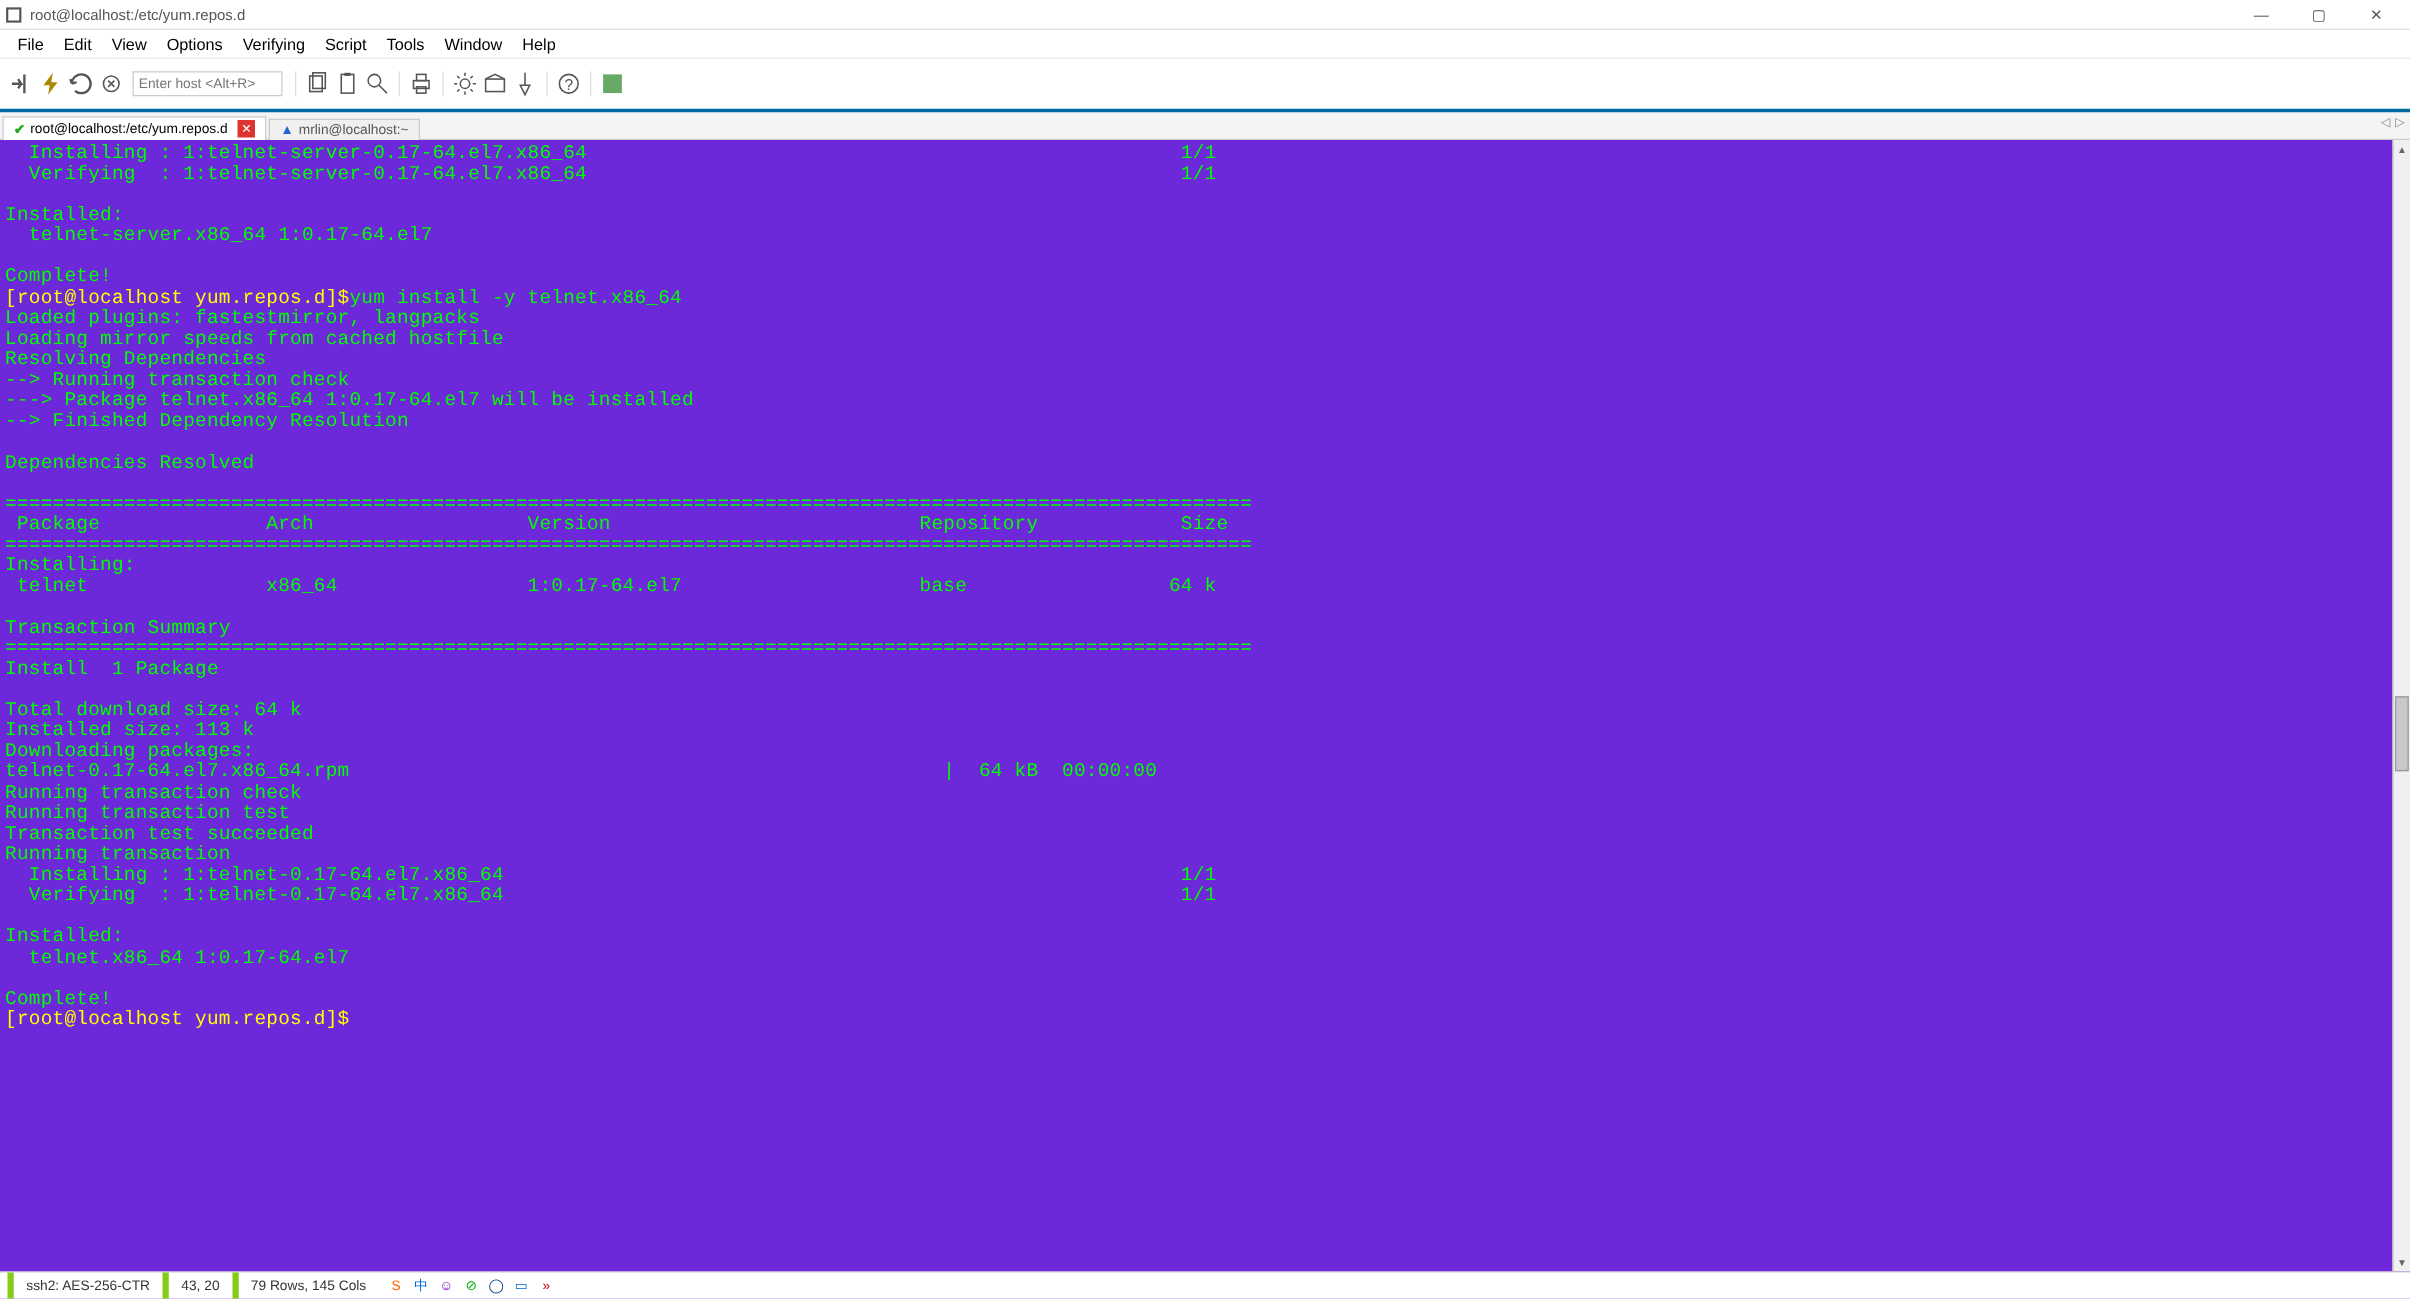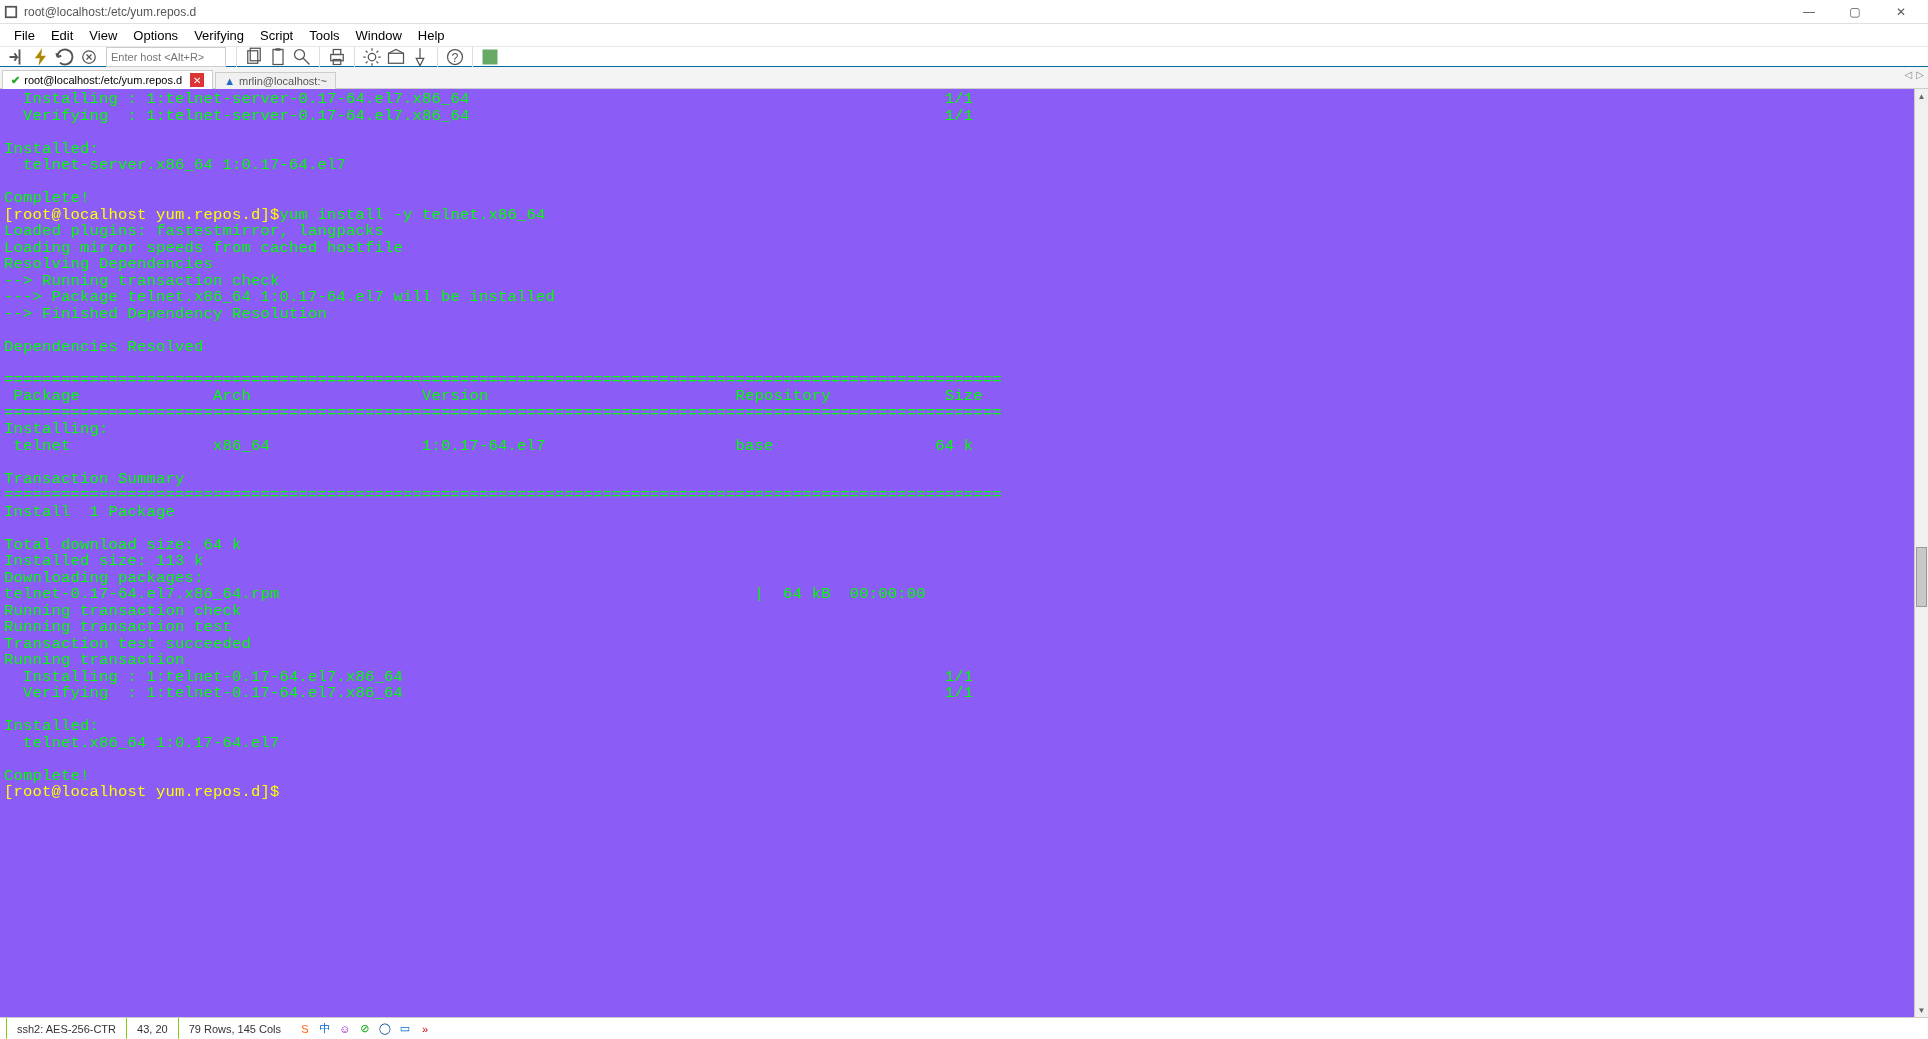--- a/index.html
+++ b/index.html
@@ -36,26 +36,26 @@
   align-items:center;
   padding: 0 6px;
   font-size: 13px;
   color:#000;
 }
 .menubar .menu-item {
   padding: 2px 8px;
   cursor: default;
 }
 .toolbar {
-  height: 21px;
+  height: 44px;
   display:flex;
   align-items:center;
   padding: 0 6px;
   border-top: 1px solid #e8e8e8;
-  border-bottom: 1px solid #0369a1;
+  border-bottom: 3px solid #0369a1;
   gap: 2px;
 }
 .toolbar .tbtn {
   width: 22px; height: 22px; display:flex; align-items:center; justify-content:center;
   color:#555; border:1px solid transparent;
 }
 .toolbar .host-input {
   width: 120px;
   height: 20px;
   border: 1px solid #ccc;
@@ -94,21 +94,21 @@
   margin-right: 2px;
 }
 .tab.inactive { background:#f0f0f0; color:#555; }
 .tab .tab-check { color:#2a2; font-weight:bold; }
 .tab .tab-warn  { color:#26c; }
 .tab .tab-close { width:14px; height:14px; background:#d33; color:#fff; font-size:10px; display:flex;align-items:center;justify-content:center;margin-left:4px;}
 .tab-arrows { position:absolute; right:4px; top:2px; display:flex; gap:4px; color:#888; font-size:10px;}
 .terminal-wrap {
   flex:1;
   position:relative;
-  background:#8b5cf6;
+  background:#6d28d9;
   overflow:hidden;
 }
 .terminal {
   position:absolute;
   left:0; right:14px; top:0; bottom:0;
   font-family: "LetterGothicStd", "Courier New", monospace;
   font-size: 15.5px;
   line-height: 16.5px;
   color: #00ff00;
   white-space: pre;
@@ -132,21 +132,21 @@
 .statusbar {
   height: 22px;
   border-top:1px solid #ccc;
   display:flex;
   align-items:center;
   font-size:11px;
   color:#333;
   padding: 0 6px;
 }
 .statusbar .st-left { flex:1; }
-.statusbar .st-cell { padding: 0 10px; border-left:1px solid #84cc16; height:100%; display:flex; align-items:center;}
+.statusbar .st-cell { padding: 0 10px; border-left:5px solid #84cc16; height:100%; display:flex; align-items:center;}
 .status-icons { display:flex; align-items:center; gap:4px; padding: 0 6px; }
 .status-icons .sicon { width:16px;height:16px;display:flex;align-items:center;justify-content:center;font-size:11px;}
 .si-orange { color:#f60; }
 .si-blue   { color:#06c; }
 .si-purple { color:#80c; }
 .si-green  { color:#0a0; }
 .si-darkblue{color:#048;}
 .si-red    { color:#c00; }
 </style>
 </head>

